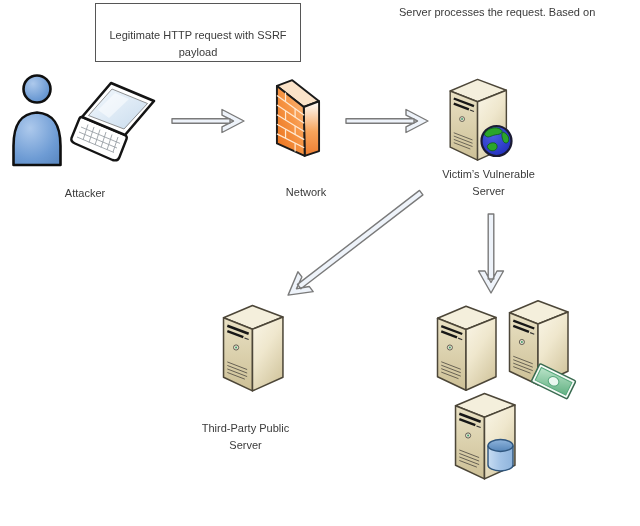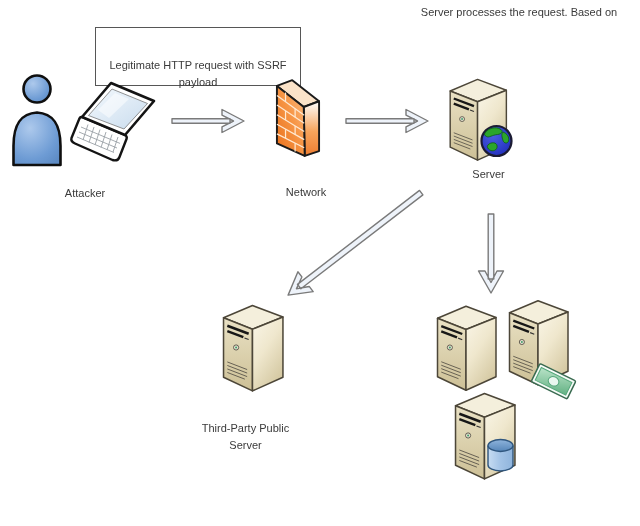--- a/index.html
+++ b/index.html
@@ -1,21 +1,21 @@
 <!DOCTYPE html>
 <html><head>
 <meta charset="utf-8">
 <style>
   html,body{margin:0;padding:0;background:#fff;}
   .stage{position:relative;width:640px;height:526px;background:#ffffff;overflow:hidden;
          font-family:"Liberation Sans",sans-serif;color:#3a3a3a;}
   .abs{position:absolute;}
   .box{border:1px solid #565656;background:#fff;box-sizing:border-box;text-align:center;}
   .txt{font-size:11px;line-height:17px;text-align:center;white-space:nowrap;}
-  .note-line{font-size:11px;line-height:15.5px;text-align:center;white-space:nowrap;}
+  .note-line{font-size:11px;line-height:15.5px;text-align:left;white-space:nowrap;}
   svg{display:block;overflow:visible;}
   .rot{transform-origin:0px 13px;}
 </style>
 </head>
 <body>
 
 <div class="stage">
 
   <svg class="abs" style="width:0;height:0;left:0;top:0;" aria-hidden="true">
     <defs>
@@ -75,21 +75,21 @@
         <circle cx="18.5" cy="57" r="3.4" fill="#e6e1cf" stroke="#4c483e" stroke-width="1.1"></circle>
         <circle cx="18.5" cy="57" r="1.3" fill="#3f9d6e"></circle>
         <path d="M7,76 L33,86" stroke="#5c574b" stroke-width="1.2"></path>
         <path d="M7,80.6 L33,90.6" stroke="#5c574b" stroke-width="1.2"></path>
         <path d="M7,85.2 L33,95.2" stroke="#5c574b" stroke-width="1.2"></path>
         <path d="M7,89.8 L30,98.6" stroke="#5c574b" stroke-width="1.2"></path>
       </g>
     </defs>
   </svg>
 
-  <div class="abs box" style="left:95px;top:3px;width:206px;height:59px;padding-top:29px;margin-top:24px;">
+  <div class="abs box" style="left:95px;top:3px;width:206px;height:59px;padding-top:23px;">
     <div class="txt">Legitimate HTTP request with SSRF</div>
     <div class="txt">payload</div>
   </div>
 
   <div class="abs" style="left:399px;top:5px;width:240px;">
     <div class="note-line">Server processes the request. Based on</div>
   </div>
 
   <svg class="abs" style="left:10px;top:74px;" width="58" height="94" viewBox="0 0 58 94">
     <circle cx="27" cy="15" r="13.5" fill="url(#gPerson)" stroke="#0f0f0f" stroke-width="2.6"></circle>
@@ -147,20 +147,21 @@
   </svg>
   <svg class="abs" style="left:479px;top:124px;" width="35" height="34" viewBox="0 0 35 34">
     <circle cx="17.5" cy="17" r="15" fill="url(#gGlobe)" stroke="#1b1b33" stroke-width="2.2"></circle>
     <g fill="#2ba52b" stroke="#0c5c12" stroke-width="0.8">
       <path d="M6,9 C9,4 17,2.5 21,5 C25,7 23,10 18.5,10.5 C13,11 10,14 7.5,12.5 C5.5,11.5 5,10.5 6,9 Z"></path>
       <path d="M24,8 C28,9.5 30.5,13 29.5,17 C28.5,20 25,19.5 24,16.5 C23,13.5 22,9.5 24,8 Z"></path>
       <path d="M10,20 C14,17.5 19,19 18,23.5 C17.3,27 12,28 9.5,25 C7.8,23 8,21.5 10,20 Z"></path>
     </g>
   </svg>
   <div class="abs" style="left:426px;top:166px;width:125px;">
+    <div class="txt">Victim’s Vulnerable</div>
     <div class="txt">Server</div>
   </div>
 
   <svg class="abs rot" style="left:422px;top:179px;transform:rotate(142.4deg);" width="170" height="26">
     <path d="M1,10.2 L155,10.2 L155,15.8 L1,15.8 Z M147,0.5 L169,13 L147,25.5 L147,19 L158.5,13 L147,7 Z" fill="#eef3fa" stroke="#7a7a7a" stroke-width="1.4" stroke-linejoin="round"></path>
   </svg>
 
   <svg class="abs rot" style="left:491px;top:200px;transform:rotate(90deg);" width="81" height="26">
     <path d="M1,10.2 L66,10.2 L66,15.8 L1,15.8 Z M58,0.5 L80,13 L58,25.5 L58,19 L69.5,13 L58,7 Z" fill="#eef3fa" stroke="#7a7a7a" stroke-width="1.4" stroke-linejoin="round"></path>
   </svg>

